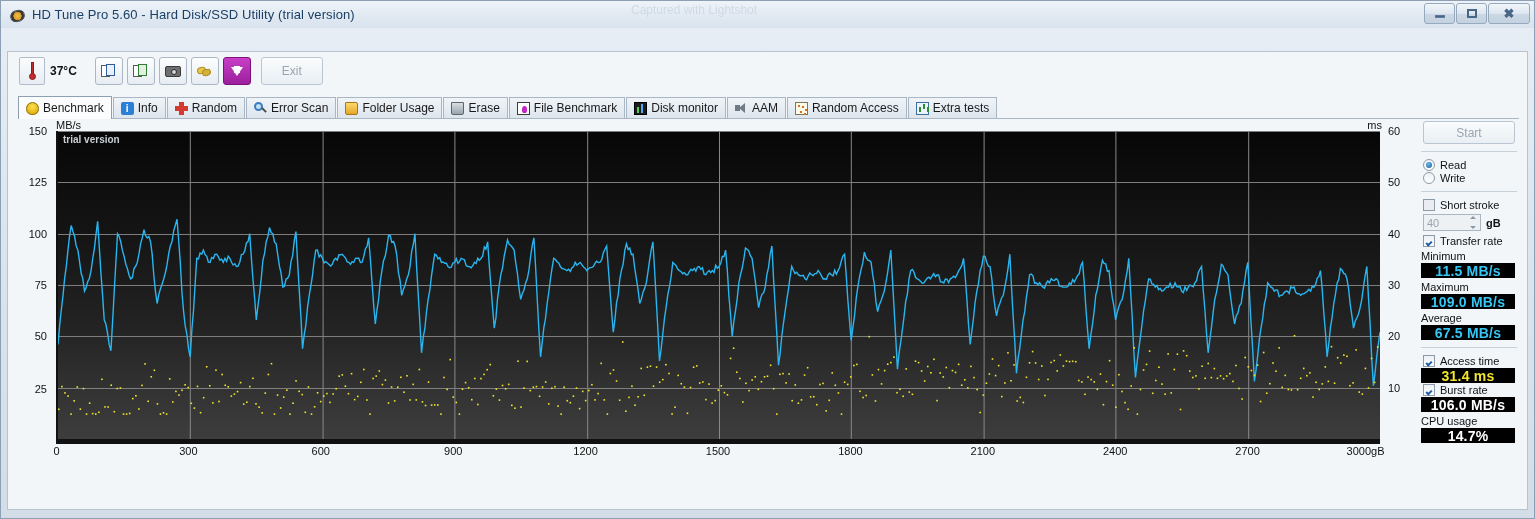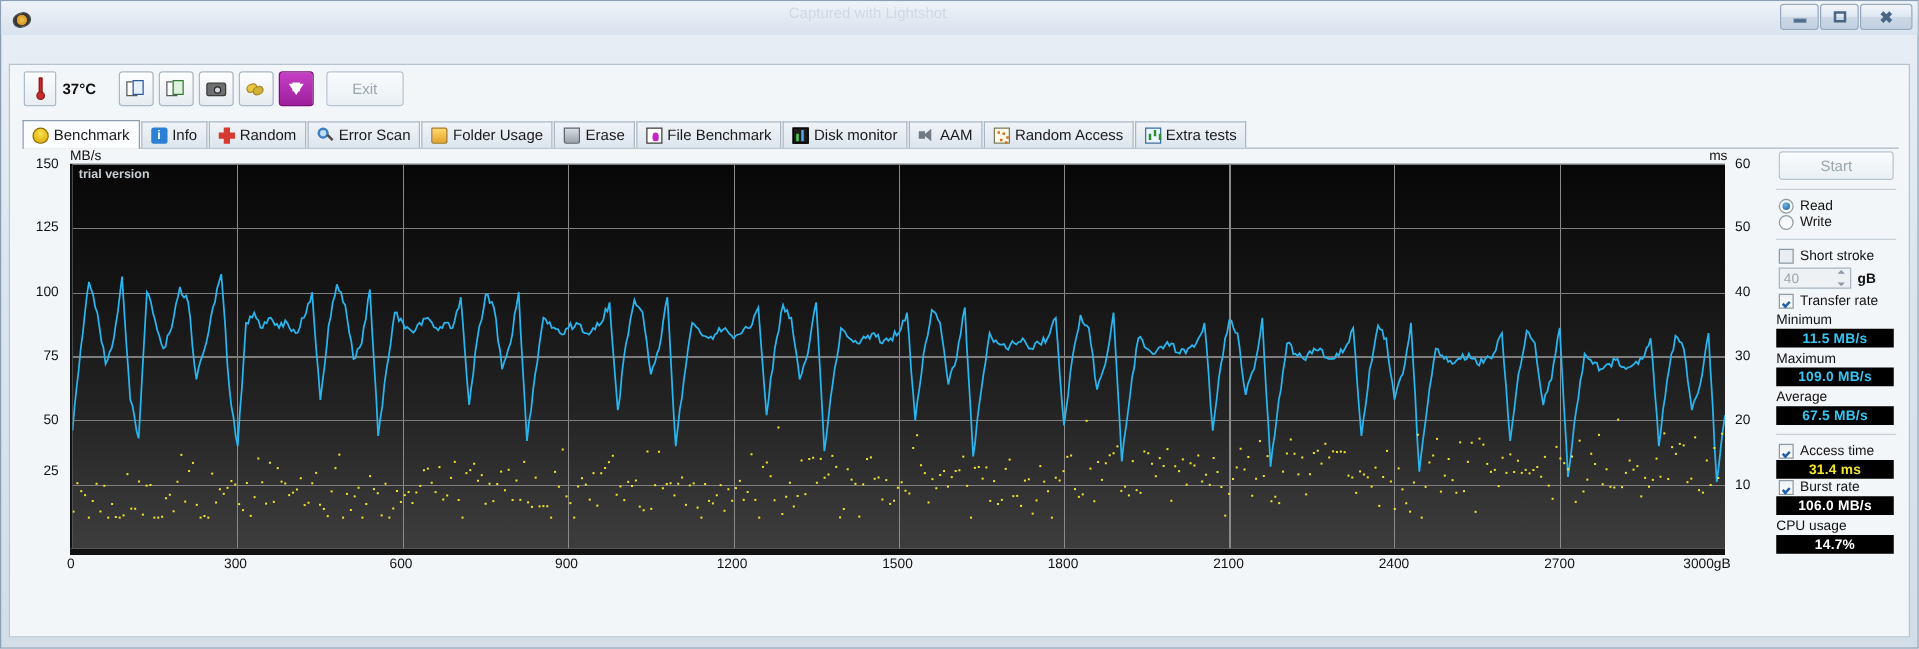--- a/index.html
+++ b/index.html
@@ -243,35 +243,36 @@
     display:block;width:0;height:0;margin:0 auto;
     border-left:3px solid transparent;border-right:3px solid transparent;
   }
   .spinbtns i.up{border-bottom:3px solid #8d9aa7;}
   .spinbtns i.dn{border-top:3px solid #8d9aa7;}
   .gb{font-size:11px;font-weight:bold;color:#111;}
   .stat-label{margin:3px 0 1px 2px;font-size:11px;color:#111;}
   .stat-val{
     width:94px;height:15px;background:#000;margin-left:2px;
     display:flex;align-items:center;justify-content:center;
-    font-size:11px;font-weight:bold;letter-spacing:.2px;
+    font-size:14px;font-weight:bold;letter-spacing:.2px;
   }
   .v-cyan{color:#35c6f4;}
   .v-yellow{color:#f2e52b;}
   .v-white{color:#ffffff;}
 </style>
 </head>
 <body>
 
 <div class="window">
 
   <div class="titlebar">
     <div class="title-icon">
         <div class="platter"></div>
       </div>
+    <div class="title-text">HD Tune Pro 5.60 - Hard Disk/SSD Utility (trial version)</div>
     <div class="title-watermark">Captured with Lightshot</div>
     <div class="wincontrols">
       <div class="wbtn">
           <div class="glyph-min"></div>
         </div>
       <div class="wbtn">
           <div class="glyph-max"></div>
         </div>
       <div class="wbtn close">
           <div class="glyph-close">✖</div>
@@ -360,21 +361,21 @@
         </div>
     </div>
 
     <div class="bench">
 
       <div class="chartarea">
         <div class="axis-title-left">MB/s</div>
         <div class="axis-title-right">ms</div>
 
         <div class="ylabels">
-            <div class="ytick" style="top: 246px; margin-left: 24px;">25</div>
+            <div class="ytick" style="top: 258px; margin-left: 24px;">25</div>
             <div class="ytick" style="top: 205.333px;">50</div>
             <div class="ytick" style="top: 154px;">75</div>
             <div class="ytick" style="top: 102.667px;">100</div>
             <div class="ytick" style="top: 51.3333px;">125</div>
             <div class="ytick" style="top: 0px;">150</div>
           </div>
         <div class="y2labels">
             <div class="y2tick" style="top: 256.667px;">10</div>
             <div class="y2tick" style="top: 205.333px;">20</div>
             <div class="y2tick" style="top: 154px;">30</div>

